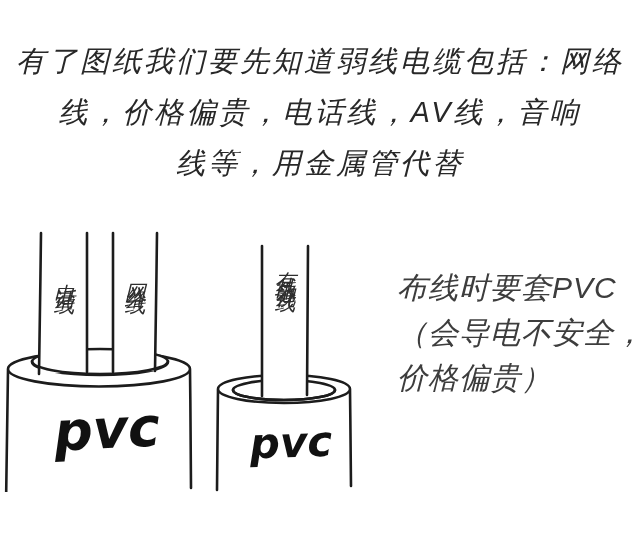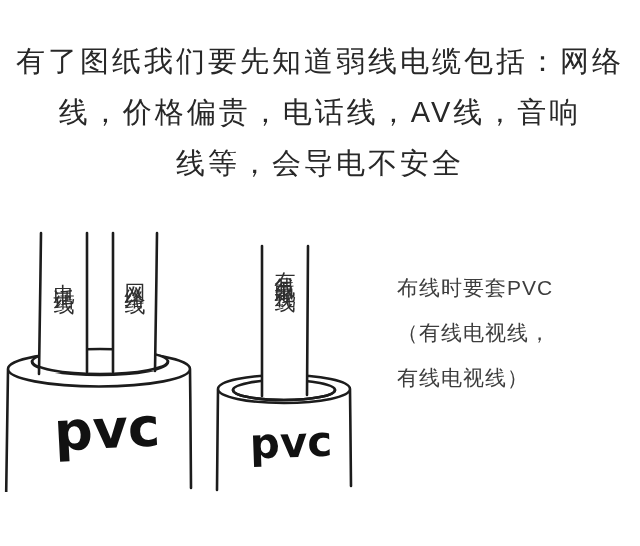--- a/index.html
+++ b/index.html
@@ -4,20 +4,21 @@
 <style>
   * { margin: 0; padding: 0; box-sizing: border-box; }
   html, body { background: #ffffff; }
   .canvas {
     position: relative;
     width: 640px;
     height: 492px;
     background: #ffffff;
     overflow: hidden;
     font-family: "Liberation Sans", sans-serif;
+    font-style: italic;
   }
   
   .header {
     position: absolute;
     top: 36px;
     left: 0;
     width: 640px;
     text-align: center;
     color: #282828;
     font-size: 29px;
@@ -65,36 +66,36 @@
     font-size: 42px;
     transform: rotate(-2deg);
   }
   
   .side-note {
     position: absolute;
     left: 397px;
     top: 265px;
     width: 240px;
     color: #3d3d3d;
-    font-size: 21px;
+    font-size: 30px;
     line-height: 45px;
     letter-spacing: 1px;
     font-weight: 400;
     white-space: nowrap;
   }
 </style>
 </head>
 <body>
 
 <div class="canvas">
 
   <div class="header">
     <div>有了图纸我们要先知道弱线电缆包括：网络</div>
     <div>线，价格偏贵，电话线，AV线，音响</div>
-    <div>线等，会导电不安全</div>
+    <div>线等，用金属管代替</div>
   </div>
 
   <svg class="art" viewBox="0 0 640 546" xmlns="http://www.w3.org/2000/svg">
 
     <g stroke="#1c1c1c" stroke-width="2.6" fill="none" stroke-linecap="round">
 
       <path d="M8,372 L6,505 L191,488 L190,372 Z" fill="#ffffff" stroke="none"></path>
       <path d="M8,370 C7.5,420 6.5,470 6,505"></path>
       <path d="M190,370 C190.5,412 191,460 191,488"></path>
 
@@ -133,17 +134,17 @@
 
   <div class="cable-label tel">电话线</div>
   <div class="cable-label net">网络线</div>
   <div class="cable-label catv">有线电视线</div>
 
   <div class="pvc-label left">pvc</div>
   <div class="pvc-label right">pvc</div>
 
   <div class="side-note">
     <div>布线时要套PVC</div>
-    <div>（有线电视线，</div>
-    <div>有线电视线）</div>
+    <div>（会导电不安全，</div>
+    <div>价格偏贵）</div>
   </div>
 
 </div>
 
 </body></html>

